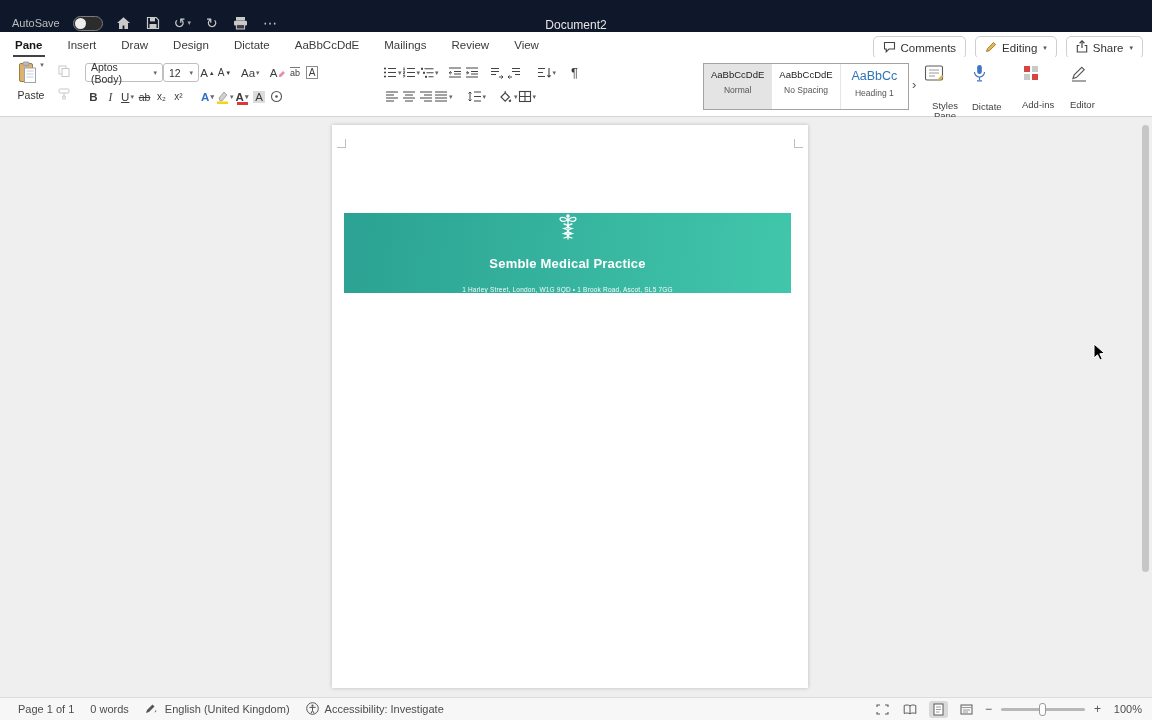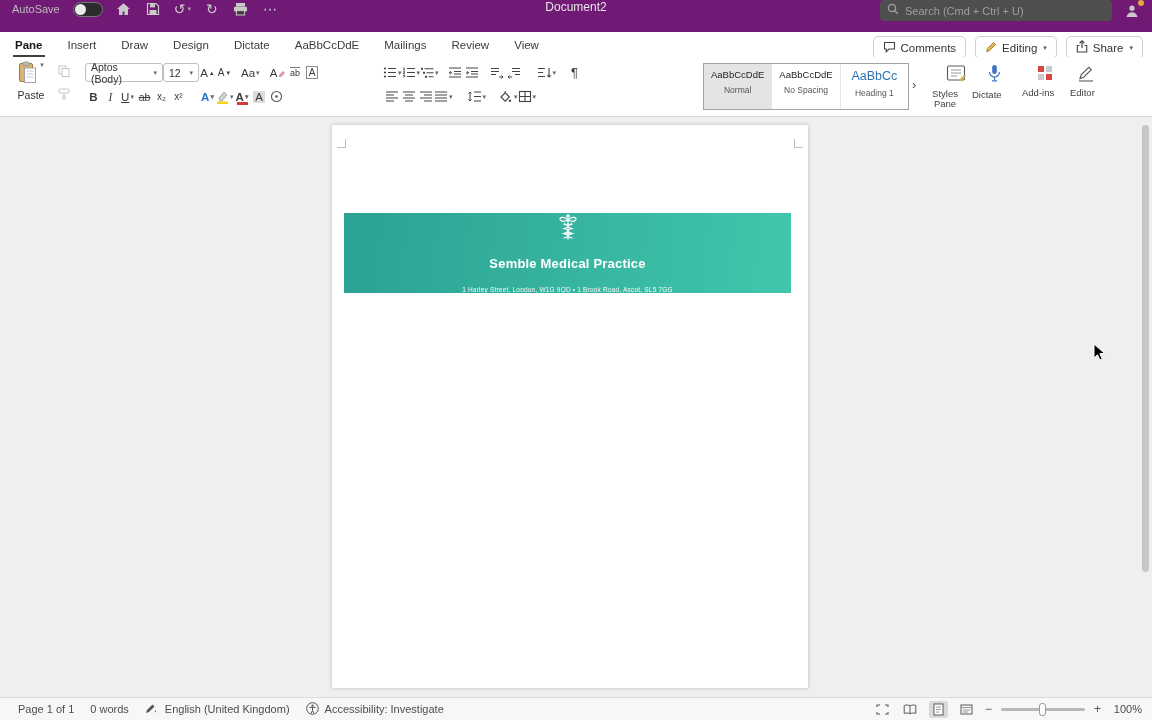--- a/index.html
+++ b/index.html
@@ -1,20 +1,20 @@
 <!DOCTYPE html>
 <html><head>
 <meta charset="utf-8">
 <style>
   *{margin:0;padding:0;box-sizing:border-box;}
   html,body{width:1152px;height:720px;}
   body{font-family:"Liberation Sans",sans-serif;position:relative;background:#f0efef;overflow:hidden;font-size:12px;}
 
   
-  .titlebar{position:absolute;top:0;left:0;right:0;height:32px;background:#701a75;display:flex;align-items:flex-start;color:#c9c9c9;}
+  .titlebar{position:absolute;top:0;left:0;right:0;height:32px;background:#0f172a;display:flex;align-items:flex-end;color:#c9c9c9;}
   .tb-left{display:flex;align-items:center;gap:13px;padding-left:12px;}
   .tb-autosave-label{font-size:11px;color:#bdbdbd;}
   .toggle{width:30px;height:15px;border-radius:8px;background:#2c2c2c;border:1px solid #7a7a7a;position:relative;display:inline-block;cursor:pointer;}
   .toggle .knob{position:absolute;left:1px;top:1px;width:11px;height:11px;border-radius:50%;background:#ededed;}
   .tb-icon{display:inline-flex;align-items:center;justify-content:center;min-width:16px;height:18px;font-size:14px;color:#c9c9c9;cursor:pointer;}
   .tb-undo{gap:2px;}
   .tb-chev{font-size:7px;color:#a5a5a5;}
   .tb-title{position:absolute;left:50%;transform:translateX(-50%);font-size:12px;color:#e6e6e6;}
   .tb-right{margin-left:auto;display:flex;align-items:center;gap:10px;padding-right:10px;}
   .tb-search{width:232px;height:21px;background:#4e4e4e;border-radius:4px;display:flex;align-items:center;gap:6px;padding:0 7px;}
@@ -54,21 +54,21 @@
   .mini-col{position:absolute;left:46px;top:8px;display:flex;flex-direction:column;gap:8px;}
   .mini-ic{opacity:.55;cursor:pointer;}
   .gallery{position:absolute;left:703px;top:6px;width:206px;height:47px;border:1px solid #a3a3a3;border-radius:0;display:flex;overflow:hidden;background:#fff;justify-content:flex-end;}
   .style-card{flex:1;text-align:center;padding-top:6px;cursor:pointer;border-right:1px solid #e6e6e6;}
   .style-card:last-child{border-right:none;}
   .style-card.selected{background:#e4e4e4;}
   .s-prev{font-size:9.5px;color:#222;line-height:1;}
   .s-prev.h1{font-size:12.5px;color:#2e74b5;}
   .s-name{font-size:8.5px;color:#555;margin-top:5px;}
   .gal-chev{position:absolute;left:912px;top:20px;font-size:13px;color:#555;cursor:pointer;}
-  .bigbtn{position:absolute;top:7px;display:flex;flex-direction:column;align-items:flex-end;gap:3px;cursor:pointer;}
+  .bigbtn{position:absolute;top:7px;display:flex;flex-direction:column;align-items:flex-start;gap:15px;cursor:pointer;}
   .bigbtn .blabel{font-size:9.5px;color:#3f3f3f;text-align:center;line-height:1.1;max-width:42px;}
 
   
   .doc-area{position:absolute;top:117px;bottom:23px;left:0;right:0;background:#f0efef;}
   .page{position:absolute;left:332px;top:8px;width:476px;height:563px;background:#fff;box-shadow:0 0 4px rgba(0,0,0,.22);}
   .cropmark{position:absolute;width:9px;height:9px;}
   .cm-tl{left:5px;top:14px;border-right:1px solid #bfbfbf;border-bottom:1px solid #bfbfbf;}
   .cm-tr{right:5px;top:14px;border-left:1px solid #bfbfbf;border-bottom:1px solid #bfbfbf;}
   .banner{position:absolute;left:12px;top:88px;width:447px;height:80px;background:linear-gradient(95deg,#2ba293 0%,#41c6ab 100%);display:flex;flex-direction:column;align-items:center;justify-content:space-between;}
   .banner-title{color:#fff;font-size:13px;font-weight:bold;letter-spacing:.2px;margin-top:2px;}
@@ -122,36 +122,20 @@
           <rect x="3" y="1" width="9" height="3.6" fill="#c9c9c9"></rect>
           <rect x="1" y="4.8" width="13" height="4.8" rx="1" fill="#c9c9c9"></rect>
           <rect x="3.4" y="8.6" width="8.2" height="4.4" fill="#3d3d3d" stroke="#c9c9c9" stroke-width="1"></rect>
         </svg>
       </span>
     <span class="tb-icon">
         <span>⋯</span>
       </span>
   </div>
   <div class="tb-title">Document2</div>
-  <div class="tb-right">
-    <div class="tb-search">
-      <span><svg width="12" height="12" viewBox="0 0 12 12">
-            <circle cx="5" cy="5" r="3.6" fill="none" stroke="#a3a3a3" stroke-width="1.3"></circle>
-            <path d="M7.8 7.8l3 3" stroke="#a3a3a3" stroke-width="1.3"></path>
-          </svg></span>
-      <input placeholder="Search (Cmd + Ctrl + U)" style="">
-    </div>
-    <div class="tb-account">
-      <svg width="16" height="16" viewBox="0 0 16 16">
-          <circle cx="8" cy="5.2" r="2.6" fill="#c9c9c9"></circle>
-          <path d="M2.5 14c.6-3.3 2.8-4.8 5.5-4.8s4.9 1.5 5.5 4.8z" fill="#c9c9c9"></path>
-        </svg>
-      <span class="dot"></span>
-    </div>
-  </div>
 </div>
 
 <div class="tabrow">
   <span class="tab active">Pane</span>
   <span class="tab">Insert</span>
   <span class="tab">Draw</span>
   <span class="tab">Design</span>
   <span class="tab">Dictate</span>
   <span class="tab">AaBbCcDdE</span>
   <span class="tab">Mailings</span>

